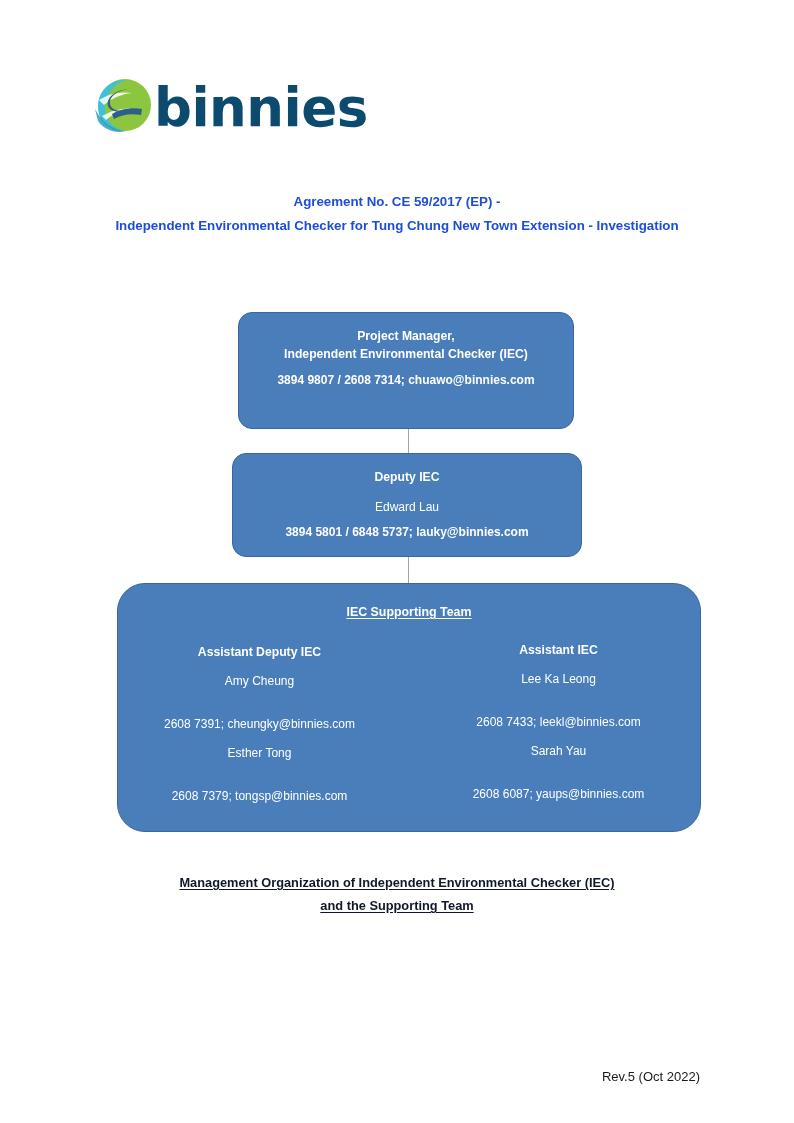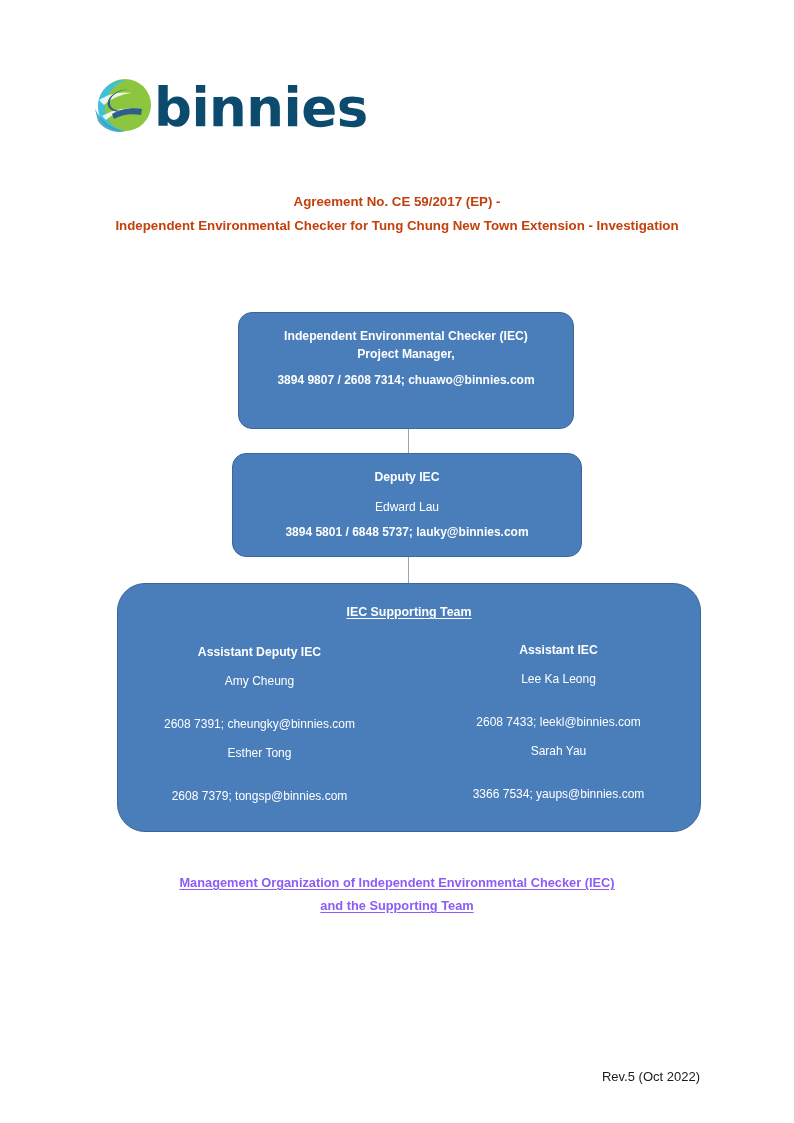--- a/index.html
+++ b/index.html
@@ -47,21 +47,21 @@
   
   #doc-title {
     position: absolute;
     left: 50px;
     top: 190px;
     width: 694px;
     text-align: center;
     font-size: 13.3px;
     font-weight: bold;
     line-height: 24px;
-    color: #c2410c;
+    color: #1d4ed8;
   }
 
   
   #org-chart {
     position: absolute;
     left: 0;
     top: 0;
     width: 794px;
     height: 1123px;
   }
@@ -165,21 +165,21 @@
   
   #caption {
     position: absolute;
     left: 50px;
     top: 871px;
     width: 694px;
     text-align: center;
     font-size: 12.8px;
     font-weight: bold;
     line-height: 23px;
-    color: #8b5cf6;
+    color: #0f172a;
   }
   #caption span {
     text-decoration: underline;
     text-underline-offset: 2px;
   }
 
   
   #revision {
     position: absolute;
     left: 540px;
@@ -213,22 +213,22 @@
   <div>Independent Environmental Checker for Tung Chung New Town Extension - Investigation</div>
 </div>
 
 <div id="org-chart">
 
   <div class="connector" style="left:408px; top:429px; height:25px;"></div>
   <div class="connector" style="left:408px; top:557px; height:27px;"></div>
 
   <div class="node" id="node-pm">
     <div class="node-title">
+      <div>Project Manager,</div>
       <div>Independent Environmental Checker (IEC)</div>
-      <div>Project Manager,</div>
     </div>
     <div class="node-contact">3894 9807 / 2608 7314; chuawo@binnies.com</div>
   </div>
 
   <div class="node" id="node-deputy">
     <div class="node-title">Deputy IEC</div>
     <div class="node-name">Edward Lau</div>
     <div class="node-contact">3894 5801 / 6848 5737; lauky@binnies.com</div>
   </div>
 
@@ -249,21 +249,21 @@
       </div>
 
       <div class="team-col right">
         <div class="team-role">Assistant IEC</div>
         <div class="member">
           <div class="member-name">Lee Ka Leong</div>
           <div class="member-contact">2608 7433; leekl@binnies.com</div>
         </div>
         <div class="member">
           <div class="member-name">Sarah Yau</div>
-          <div class="member-contact">3366 7534; yaups@binnies.com</div>
+          <div class="member-contact">2608 6087; yaups@binnies.com</div>
         </div>
       </div>
 
     </div>
   </div>
 </div>
 
 <div id="caption">
   <div><span>Management Organization of Independent Environmental Checker (IEC)</span></div>
   <div><span>and the Supporting Team</span></div>

